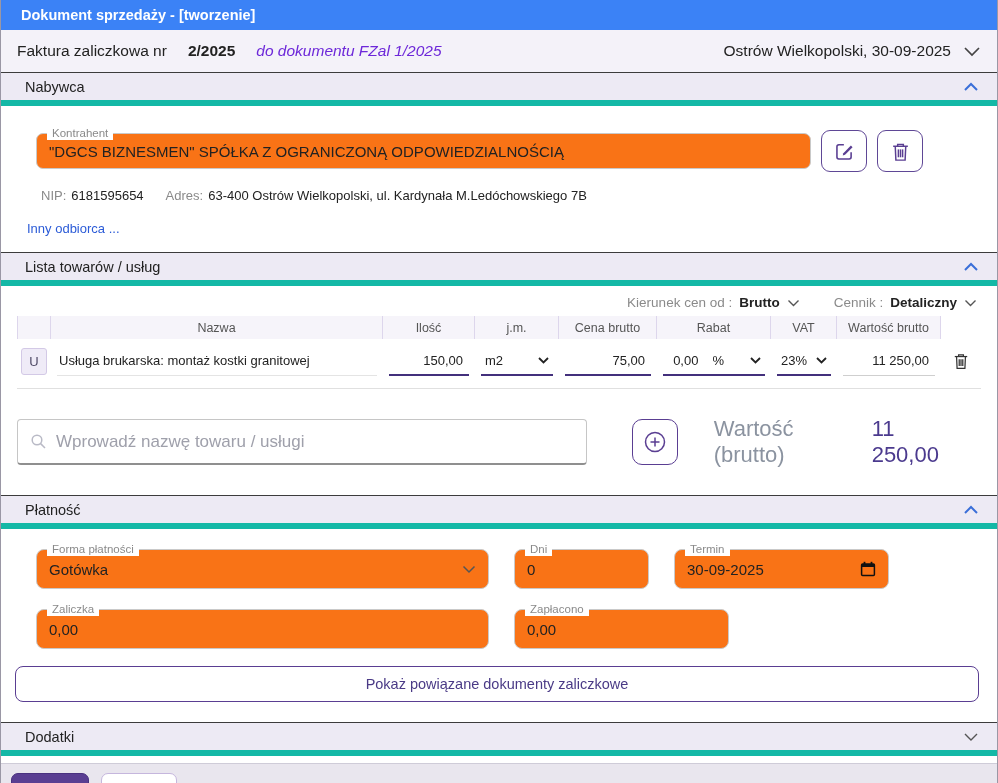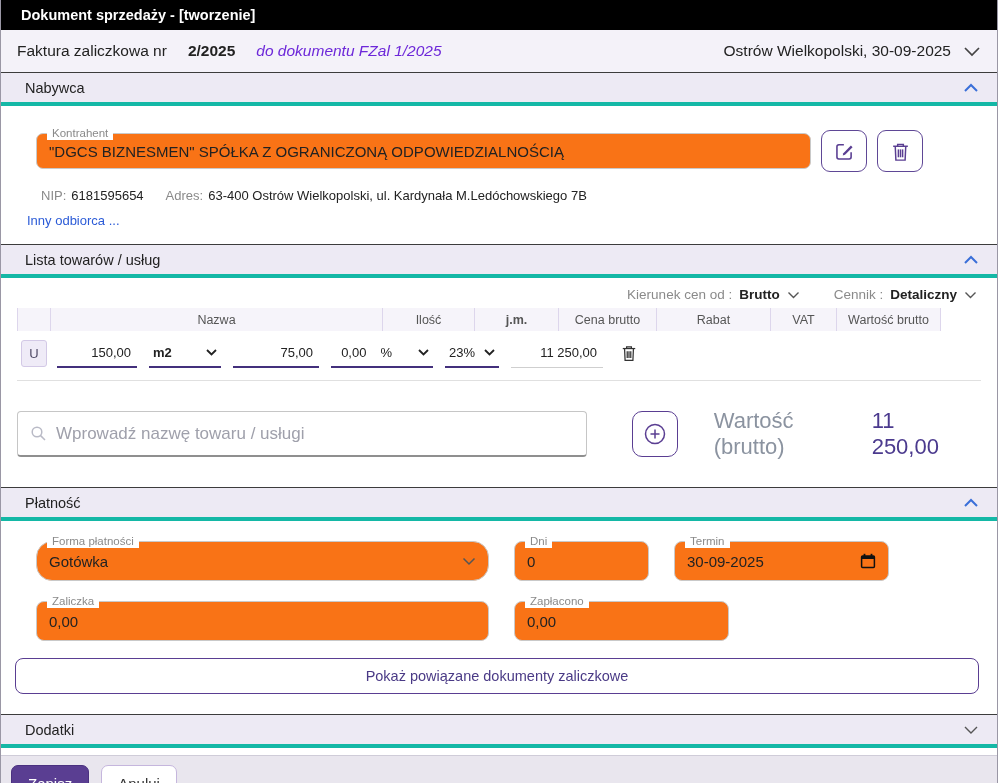--- a/index.html
+++ b/index.html
@@ -5,38 +5,38 @@
   * { box-sizing: border-box; margin: 0; padding: 0; }
   html,body { background:#fff; }
   body {
     width: 998px; height: 783px;
     font-family: "Liberation Sans", "DejaVu Sans", sans-serif;
     color: #222; overflow: hidden;
     border-left: 1px solid #9a97a5; border-right: 1px solid #9a97a5;
   }
   
   .titlebar {
-    height: 30px; background: #000000; color:#fff;
+    height: 30px; background: #3b82f6; color:#fff;
     display:flex; align-items:center; padding:0 20px;
     font-size: 14.5px; font-weight: bold;
   }
   
   .docheader {
     height: 42px; background:#f4f2f9;
     display:flex; align-items:center; justify-content:space-between;
     padding: 0 16px; font-size: 15.5px;
   }
   .doc-left { display:flex; gap:21px; align-items:flex-start; }
   .doc-num { font-weight: bold; }
   .doc-ref { color:#6d28d9;font-style:italic; }
   .doc-right { display:flex; align-items:center; gap:12px; cursor:pointer; }
   
   .section-head {
     height: 34px; background:#edeaf4;
-    border-top:1px solid #3c3c3c; border-bottom:4px solid #14b8a6;
+    border-top:1px solid #3c3c3c; border-bottom:6px solid #14b8a6;
     display:flex; align-items:center; justify-content:space-between;
     padding:0 18px 0 24px; font-size:14.5px; cursor:pointer;gap:44px;
   }
   
   .contractor-row { display:flex; align-items:center; margin:24px 16px 0 35px; gap:10px; }
   .fieldbox {
     position:relative; border:1px solid #c9c9c9; border-radius:7px;
     height:38px; display:flex; align-items:center; padding:0 12px;
     font-size:15px; background:#f97316;
   }
@@ -47,42 +47,42 @@
   .contractor { flex:0 0 775px; height:36px; }
   .iconbtn {
     width:46px; height:42px; background:#fff; border:1.5px solid #5f4796;
     border-radius:9px; display:flex; align-items:center; justify-content:center;
     cursor:pointer;
   }
   .niprow { margin:16px 16px 0 40px; font-size:13px; display:flex; gap:8px; }
   .niprow .lbl { color:#8a8a8a; }
   .niprow .grp { display:flex; gap:5px; }
   .niprow .grp + .grp { margin-left:14px; }
-  .link { display:inline-block; margin:10px 16px 16px 26px; color:#2b5bd7; font-size:13px; text-decoration:none; cursor:pointer; }
+  .link { display:inline-block; margin:18px 16px 16px 26px; color:#2b5bd7; font-size:13px; text-decoration:none; cursor:pointer; }
   
   .controls-row {
     display:flex; justify-content:flex-end; align-items:center;
     gap:34px; margin:9px 20px 6px 16px; font-size:13.5px;
   }
   .pseudo-select { display:flex; align-items:center; gap:7px; cursor:pointer; }
   .pseudo-select .plbl { color:#8a8a8a; }
   .pseudo-select .pval { color:#222; font-weight:600; }
   .tbl { margin:0 16px; }
   .tbl-head { display:flex; height:23px; }
   .th {
     background:#f6f4fa; border-right:1px solid #ddd6ec;
     display:flex; align-items:center; justify-content:center;
     color:#555; font-size:12.5px;
   }
   .th:first-child { border-left:1px solid #ddd6ec; }
   .th.noBg { background:transparent; border:none; }
   .c-badge { flex:0 0 34px; }
   .c-name  { flex:1 1 auto; }
   .c-qty   { flex:0 0 92px; }
-  .c-jm    { flex:0 0 84px;font-weight:bold; }
+  .c-jm    { flex:0 0 84px; }
   .c-price { flex:0 0 98px; }
   .c-rabat { flex:0 0 114px; }
   .c-vat   { flex:0 0 66px; }
   .c-val   { flex:0 0 104px; }
   .c-del   { flex:0 0 40px; }
   .tbl-row { display:flex; align-items:center; height:38px; margin-top:3px; }
   .badge {
     width:26px; height:27px; margin:0 auto; background:#efebf7;
     border:1px solid #d3c9e6; border-radius:3px;
     display:flex; align-items:center; justify-content:center;
@@ -111,21 +111,21 @@
     width:48px; height:46px; margin-left:9px; border:1.5px solid #5a3e92;
     border-radius:10px; background:#fff; display:flex; align-items:center;
     justify-content:center; cursor:pointer;
   }
   .total { margin-left:auto; padding-right:18px; font-size:22px; display:flex; gap:9px; align-items:baseline; }
   .total-label { color:#8b93a0; }
   .total-value { color:#4b3a8e; }
   .items-bottom-space { height:27px; }
   
   .pay-row { display:flex; margin:20px 16px 0 35px; gap:25px; }
-  .fb-forma { flex:0 0 453px; height:40px; border-radius:16px; }
+  .fb-forma { flex:0 0 453px; height:40px; border-radius:8px; }
   .fb-dni { flex:0 0 135px; height:40px; border-radius:8px; }
   .fb-termin { flex:0 0 215px; height:40px; border-radius:8px; }
   .fb-zal { flex:0 0 453px; height:40px; border-radius:8px; }
   .fb-zap { flex:0 0 215px; height:40px; border-radius:8px; }
   .fb-end { margin-left:auto; }
   .wide-btn {
     display:block; margin:17px 14px 0; width:calc(100% - 32px); height:36px;
     background:#fff; border:1.5px solid #5a3e92; border-radius:8px;
     color:#4a3a86; font-size:14.5px; font-family:inherit; cursor:pointer;
   }
@@ -258,20 +258,23 @@
       <div class="th c-price">Cena brutto</div>
       <div class="th c-rabat">Rabat</div>
       <div class="th c-vat">VAT</div>
       <div class="th c-val">Wartość brutto</div>
       <div class="th c-del noBg"></div>
     </div>
 
     <div class="tbl-row">
       <div class="c-badge">
         <div class="badge">U</div>
+      </div>
+      <div class="c-name">
+        <div class="cellwrap u-gray-light cell-name">Usługa brukarska: montaż kostki granitowej</div>
       </div>
       <div class="c-qty">
         <div class="cellwrap u-purple num-right">150,00</div>
       </div>
       <div class="c-jm">
         <div class="cellwrap u-purple sel-cell">
           <span>m2</span>
           <span>
             <svg width="11" height="7" viewBox="0 0 11 7">
                 <path d="M1 1l4.5 4.5L10 1" fill="none" stroke="#222" stroke-width="1.8"></path>

